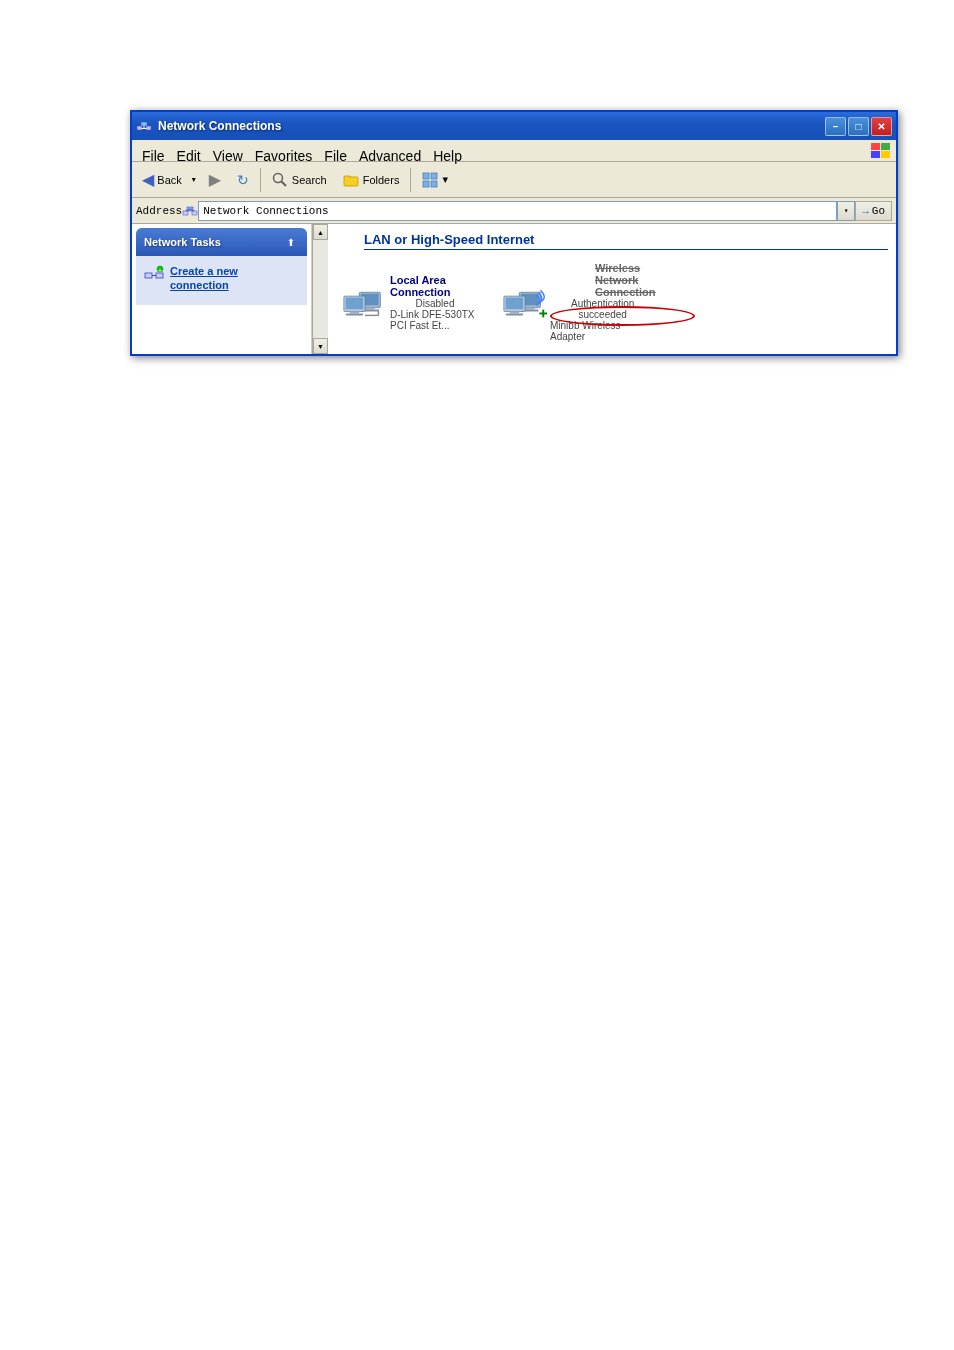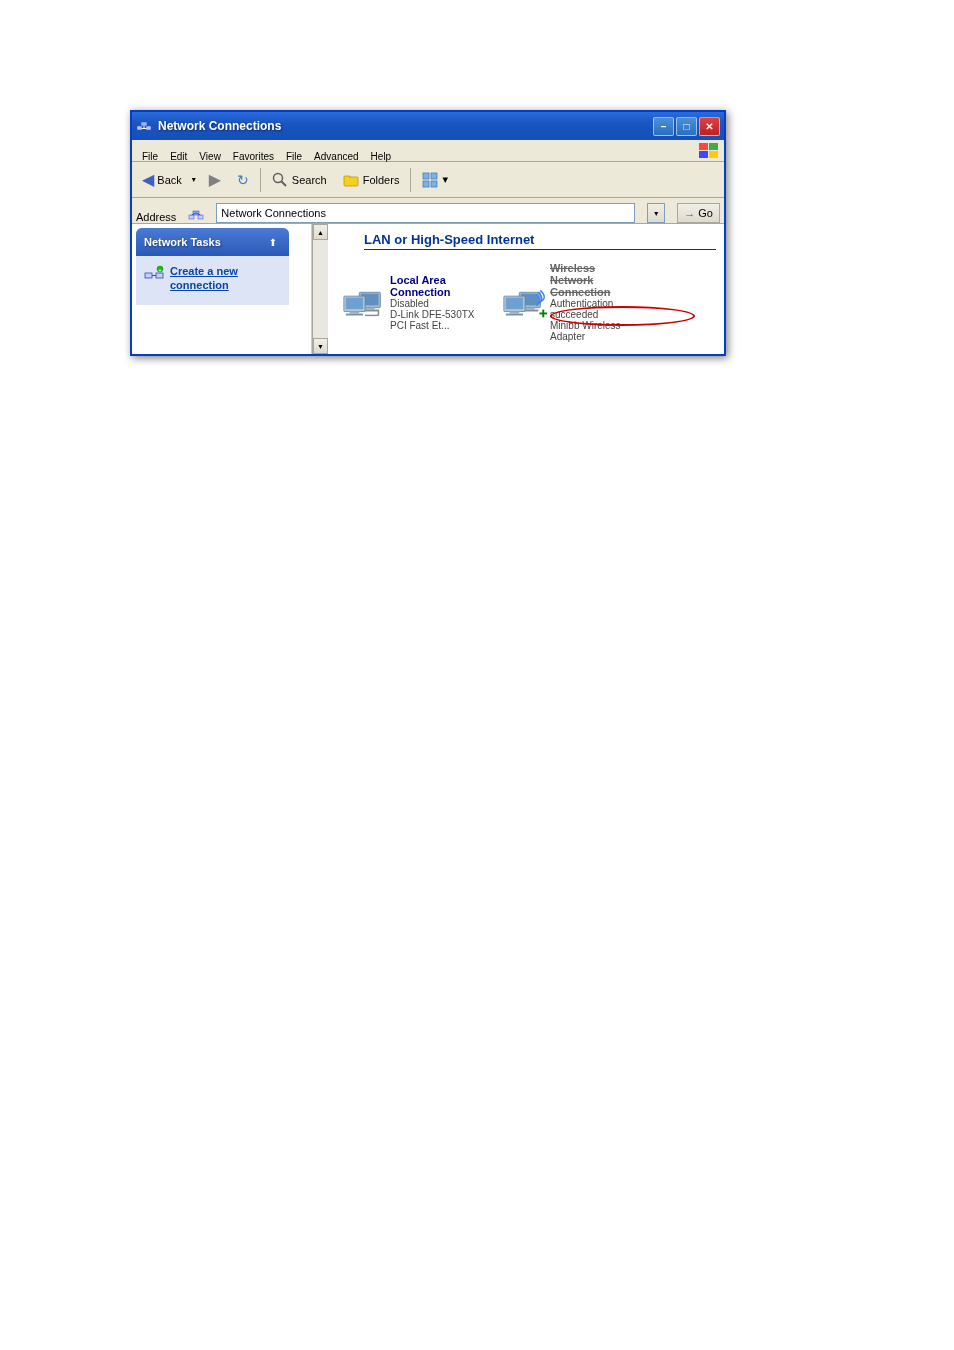--- a/index.html
+++ b/index.html
@@ -9,21 +9,21 @@
       font-size: 11px;
       width: 954px;
       height: 1350px;
       position: relative;
     }
 
     .window {
       position: absolute;
       top: 110px;
       left: 130px;
-      width: 596px;
+      width: 768px;
       border: 2px solid #003fc6;
       box-shadow: 2px 2px 8px rgba(0,0,0,0.5);
     }
 
     
     .title-bar {
       background: linear-gradient(to bottom, #2a6bdb 0%, #1a55c0 40%, #1550b8 100%);
       height: 28px;
       display: flex;
       align-items: center;
@@ -75,21 +75,21 @@
       background: #ece9d8;
       border-bottom: 1px solid #aca899;
       height: 22px;
       display: flex;
       align-items: center;
       padding: 0 4px;
     }
     .menu-item {
       padding: 2px 6px;
       color: #000;
-      font-size: 10px;
+      font-size: 14px;
       cursor: pointer;
       margin-top: 11px;
     }
 
     
     .toolbar {
       background: #ece9d8;
       border-bottom: 1px solid #aca899;
       height: 36px;
       display: flex;
@@ -141,23 +141,24 @@
       height: 28px;
       font-size: 8px;
     }
 
     
     .address-bar {
       background: #ece9d8;
       border-bottom: 1px solid #aca899;
       height: 26px;
       display: flex;
-      align-items: flex-end;
+      align-items: center;
       padding: 0 4px;
-      gap: 12px;
+      gap: 0;
+      font-family: Liberation Mono, monospace;
     }
     .address-label {
       font-size: 11px;
       color: #000;
       white-space: nowrap;
     }
     .address-input {
       flex: 1;
       height: 20px;
       border: 1px solid #7f9db9;
@@ -201,21 +202,21 @@
     .sidebar {
       width: 180px;
       background: #ffffff;
       border-right: 1px solid #d0cdc4;
       display: flex;
       flex-direction: column;
       position: relative;
     }
     .sidebar-section {
       background: #5eead4;
-      margin: 4px 22px 0 4px;
+      margin: 4px 4px 0 4px;
       border-radius: 6px 6px 0 0;
     }
     .sidebar-section-header {
       background: linear-gradient(to bottom, #4a7bd4, #2a58b8);
       border-radius: 6px 6px 0 0;
       height: 28px;
       display: flex;
       align-items: center;
       padding: 0 8px;
       cursor: pointer;
@@ -320,20 +321,21 @@
       font-weight: bold;
       color: #000080;
     }
     .connection-name.strikethrough {
       text-decoration: line-through;
       color: #666;
     }
     .connection-status {
       font-size: 10px;
       color: #444;
+      text-align: center;
     }
     .connection-device {
       font-size: 10px;
       color: #444;
     }
 
     
     .winlogo {
       width: 22px;
       height: 18px;
@@ -533,21 +535,21 @@
 
                 <path d="M38,26 Q44,20 38,14" fill="none" stroke="#4080ff" stroke-width="1.5"></path>
                 <path d="M40,24 Q47,19 40,12" fill="none" stroke="#4080ff" stroke-width="1.5"></path>
                 <path d="M42,22 Q50,18 42,10" fill="none" stroke="#4080ff" stroke-width="1.5"></path>
 
                 <line x1="45" y1="30" x2="45" y2="38" stroke="#008000" stroke-width="2"></line>
                 <line x1="41" y1="34" x2="49" y2="34" stroke="#008000" stroke-width="2"></line>
               </svg>
             </div>
             <div class="connection-info" style="position:relative;">
-              <div class="connection-name strikethrough" style="text-decoration:line-through; color:#666666;">Wireless Network Connection</div>
+              <div class="connection-name strikethrough" style="text-decoration:line-through; color:#666666;margin-left:45px;">Wireless Network Connection</div>
               <div class="connection-status" style="position:relative;">Authentication succeeded</div>
               <div class="connection-device">Minibb Wireless Adapter</div>
             </div>
 
             <div style="
               position:absolute;
               top: 44px;
               left: 50px;
               width: 145px;
               height: 20px;

